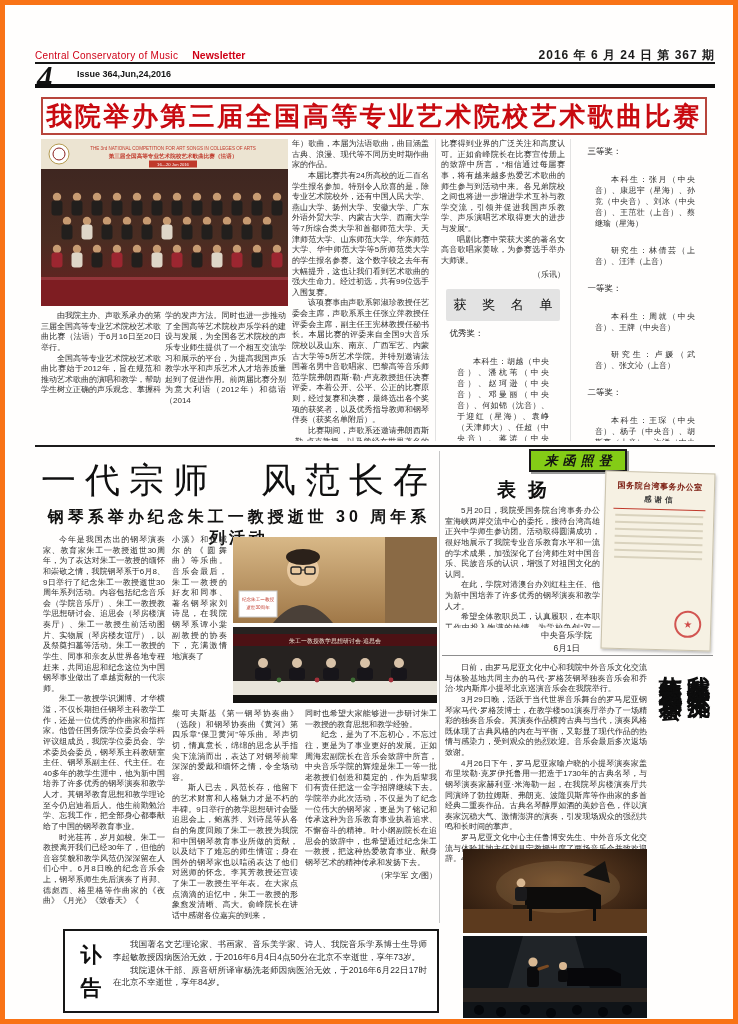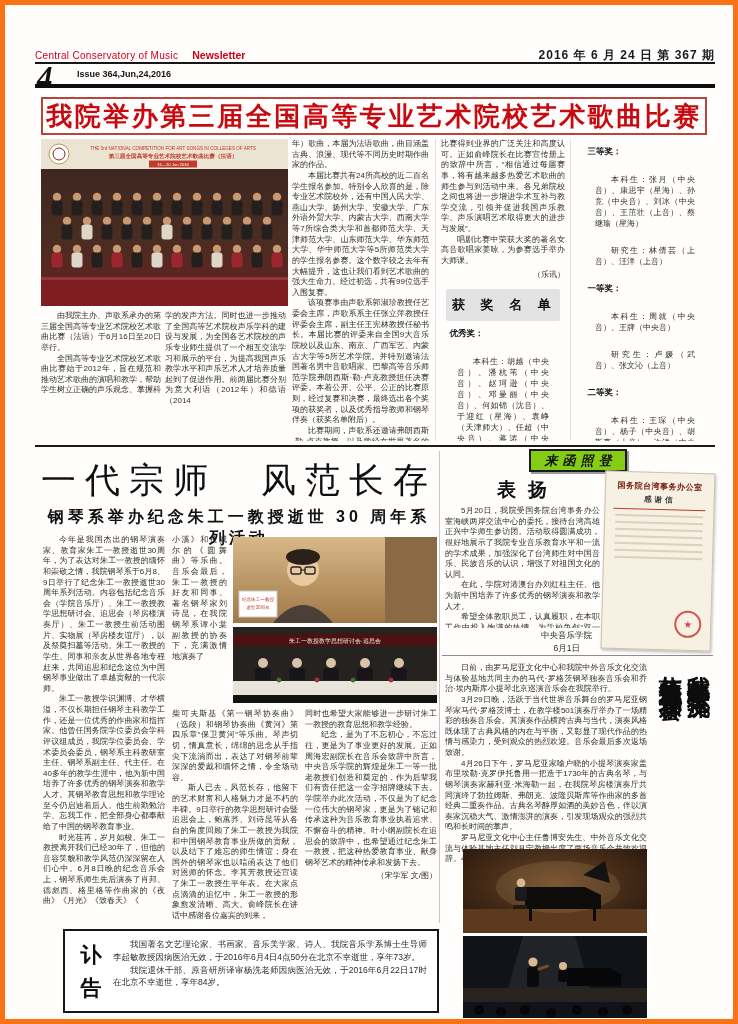--- a/index.html
+++ b/index.html
@@ -25,22 +25,22 @@
   .col{font-size:8px;line-height:1.33;text-align:justify;color:#2d2d2d;overflow:hidden}
   .col p{text-indent:2em;margin:0}
   .cont p:first-child{text-indent:0}
   .byline{text-align:right !important;text-indent:0 !important;margin-top:2px;font-size:8px;color:#2d2d2d}
   .a1-photo{left:36px;top:134px;width:247px;height:167px}
   .a1c1{left:36px;top:306px;width:120px;height:130px}
   .a1c2{left:160px;top:306px;width:121px;height:130px}
   .a1c3{left:287px;top:134px;width:137px;height:302px}
   .a1c4{left:430px;top:134px;width:136px;height:302px;overflow:hidden;border-left:1px solid #e2e2e2;border-right:1px solid #e2e2e2;padding:0 5px}
   .a1c5{left:574px;top:134px;width:132px;height:302px;overflow:hidden}
-  .award-box{margin:9px 5px 4px;background:#e3e3e3;font-weight:700;font-size:13px;letter-spacing:6px;padding:7px 0 7px 6px;color:#111;border-radius:2px}
-  .award-h{font-weight:700;font-size:8.5px;margin:7px 0 1px;text-indent:1em;color:#191919}
+  .award-box{margin:9px 5px 4px;background:#e3e3e3;text-align:center;font-weight:400;font-size:13px;letter-spacing:6px;padding:7px 0 7px 6px;color:#111;border-radius:2px}
+  .award-h{font-weight:400;font-size:8.5px;margin:7px 0 1px;text-indent:1em;color:#191919}
   .award-b{font-size:8px;line-height:1.38;text-align:justify;text-indent:2em;color:#2d2d2d;margin:16px}
   .divider1{left:30px;top:440px;width:680px;height:2px;background:#1c1c1c}
 
   
   .a2{left:36px;top:452px;width:396px;height:480px}
   .a2-head{position:absolute;top:0;left:0;right:0;text-align:center;font-family:"DejaVu Serif","Liberation Serif",serif;font-weight:400;font-size:35px;letter-spacing:9px;color:#101010}
   .a2-sub{position:absolute;top:50px;left:0;right:0;text-align:center;font-size:16px;font-weight:800;letter-spacing:4px;color:#111}
   .a2-body{position:absolute;top:78px;left:0;width:396px;height:402px}
   .a2c1{position:absolute;left:2px;top:0;width:122px;height:400px}
   .a2c2{position:absolute;left:131px;top:0;width:55px;height:166px}

